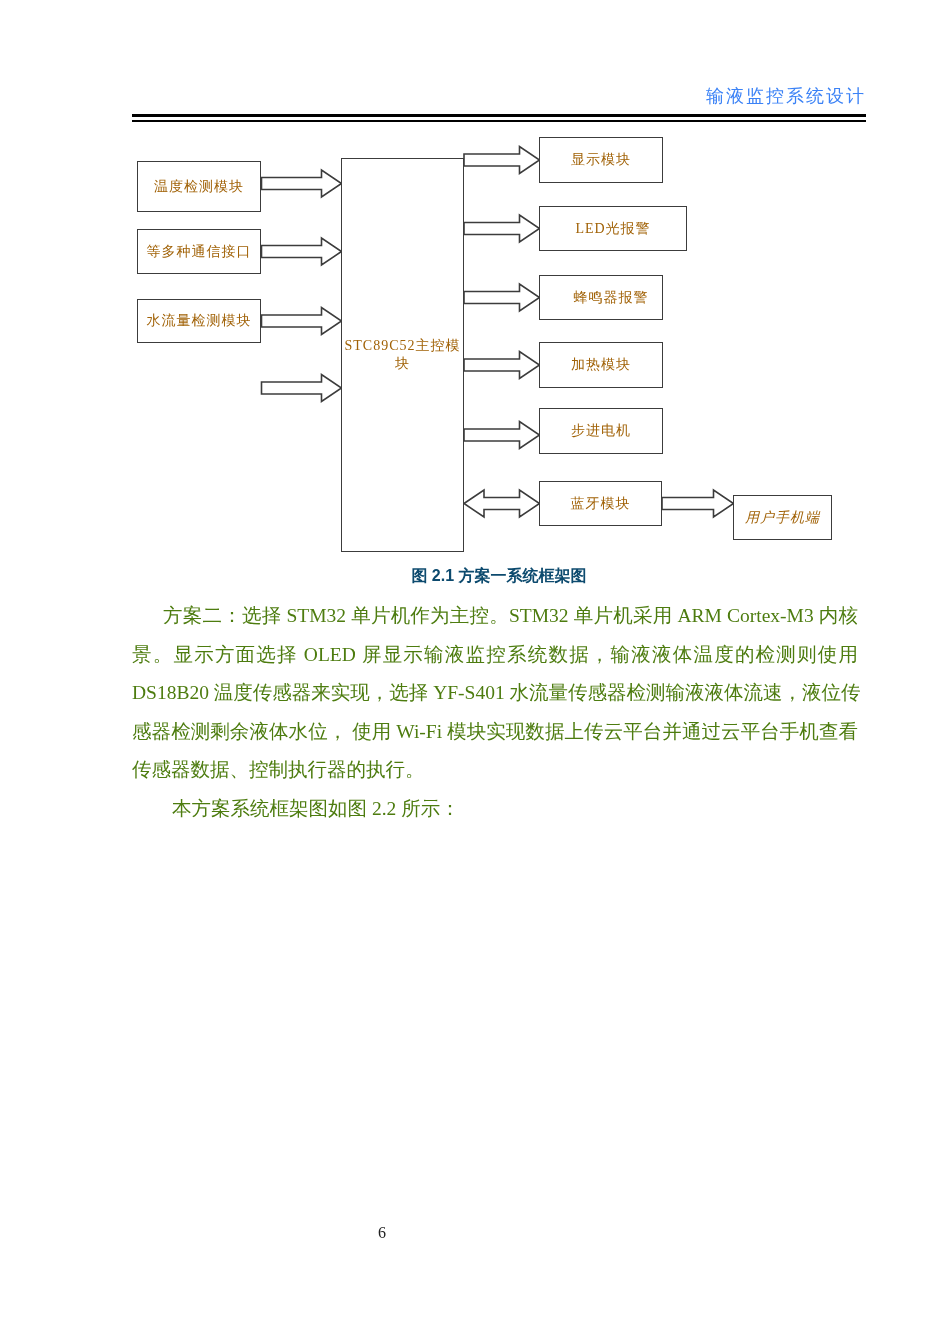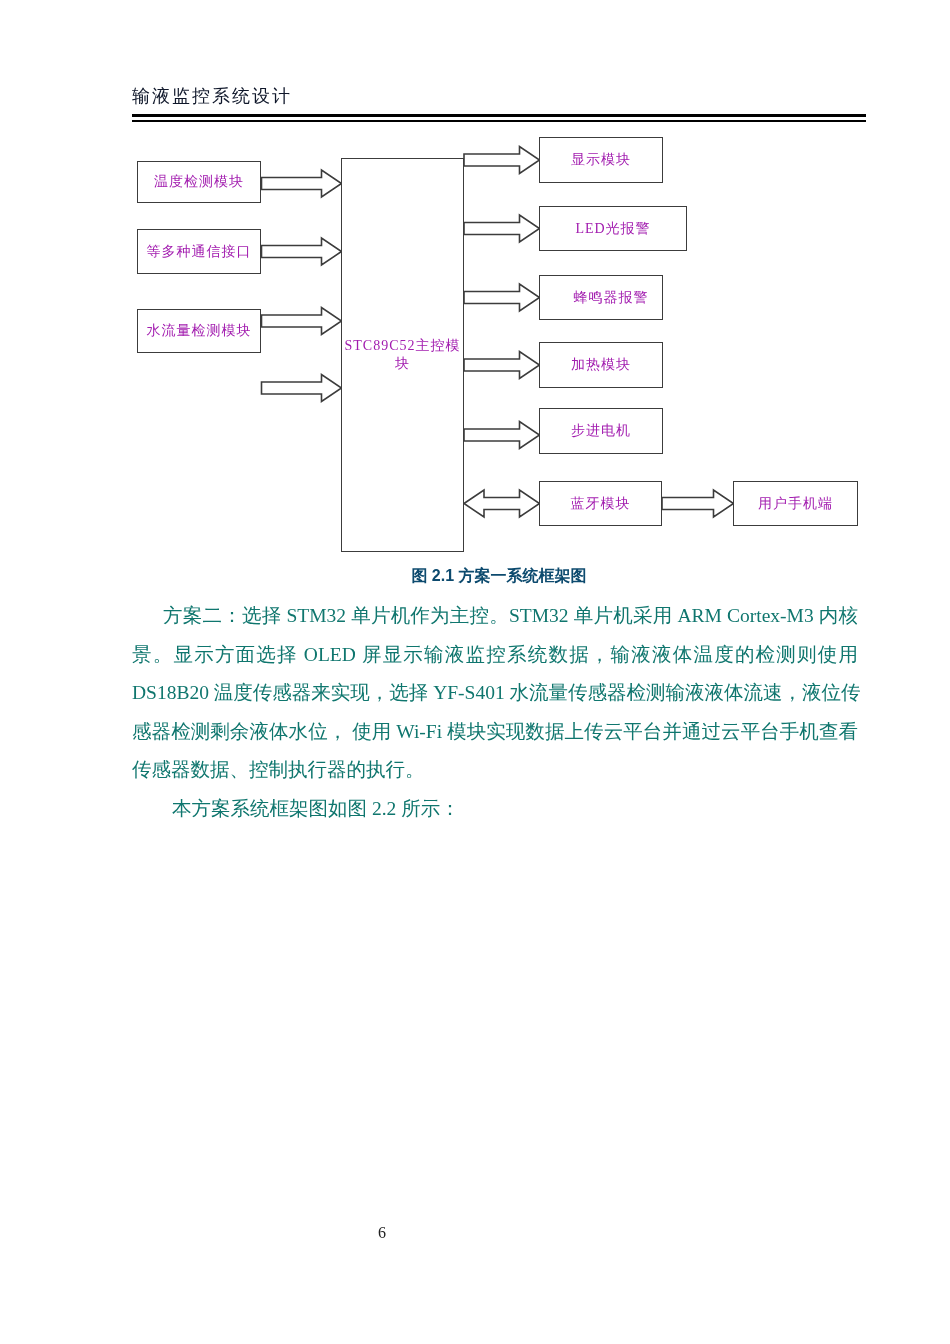--- a/index.html
+++ b/index.html
@@ -1,49 +1,49 @@
 <!DOCTYPE html>
 <html><head>
 <meta charset="utf-8">
 <style>
   html,body{margin:0;padding:0;background:#ffffff;}
   .page{position:relative;width:950px;height:1344px;background:#fff;overflow:hidden;
         font-family:"Liberation Serif","DejaVu Serif",serif;color:#000;}
 
   
-  .hdr-title{position:absolute;left:132px;top:84px;width:734px;text-align:left;
-             font-size:18px;letter-spacing:2px;color:#0f172a;}
+  .hdr-title{position:absolute;left:132px;top:84px;width:734px;text-align:right;
+             font-size:18px;letter-spacing:2px;color:#3b82f6;}
   .hdr-rule{position:absolute;left:132px;top:114px;width:734px;height:3px;background:#000;}
   .hdr-rule2{position:absolute;left:132px;top:119.5px;width:734px;height:2px;background:#000;}
 
   
   .arrows{position:absolute;left:0;top:0;width:950px;height:560px;}
   .box{position:absolute;box-sizing:border-box;border:1.7px solid #3c3c3c;background:#fff;
        display:flex;align-items:center;justify-content:center;text-align:center;
-       font-size:14px;letter-spacing:1px;color:#a21caf;}
-  .b-in1{left:137px;top:161px;width:124px;height:42px;}
+       font-size:14px;letter-spacing:1px;color:#a16207;}
+  .b-in1{left:137px;top:161px;width:124px;height:51px;}
   .b-in2{left:137px;top:229px;width:124px;height:45px;}
-  .b-in3{left:137px;top:299px;width:124px;height:44px;margin-top:10px;}
+  .b-in3{left:137px;top:299px;width:124px;height:44px;}
   .b-in4{left:137px;top:367px;width:124px;height:42px;}
   .b-ctrl{left:341px;top:158px;width:123px;height:394px;}
   .b-out1{left:539px;top:137px;width:124px;height:46px;}
   .b-out2{left:539px;top:206px;width:148px;height:45px;}
   .b-out3{left:539px;top:275px;width:124px;height:45px;padding-left:20px;}
   .b-out4{left:539px;top:342px;width:124px;height:46px;}
   .b-out5{left:539px;top:408px;width:124px;height:46px;}
   .b-out6{left:539px;top:481px;width:123px;height:45px;}
-  .b-phone{left:733px;top:481px;width:125px;height:45px;}
+  .b-phone{left:733px;top:495px;width:99px;height:45px;font-style:italic;}
 
   
   .caption{position:absolute;left:132px;top:566px;width:734px;text-align:center;
            font-family:"Liberation Sans","DejaVu Sans",sans-serif;font-weight:bold;
            font-size:16px;color:#0c4a6e;}
 
   
-  .bodytext{position:absolute;left:132px;top:597px;width:726px;font-size:19.5px;color:#0f766e;}
+  .bodytext{position:absolute;left:132px;top:597px;width:726px;font-size:19.5px;color:#4d7c0f;}
   .line{height:38.6px;line-height:38.6px;white-space:nowrap;}
   .just{text-align:justify;text-align-last:justify;}
   .ind1{text-indent:31px;}
   .ind2{text-indent:40px;}
 
   .pagenum{position:absolute;left:378px;top:1224px;font-size:16px;color:#222;}
 </style>
 </head>
 <body>
 

